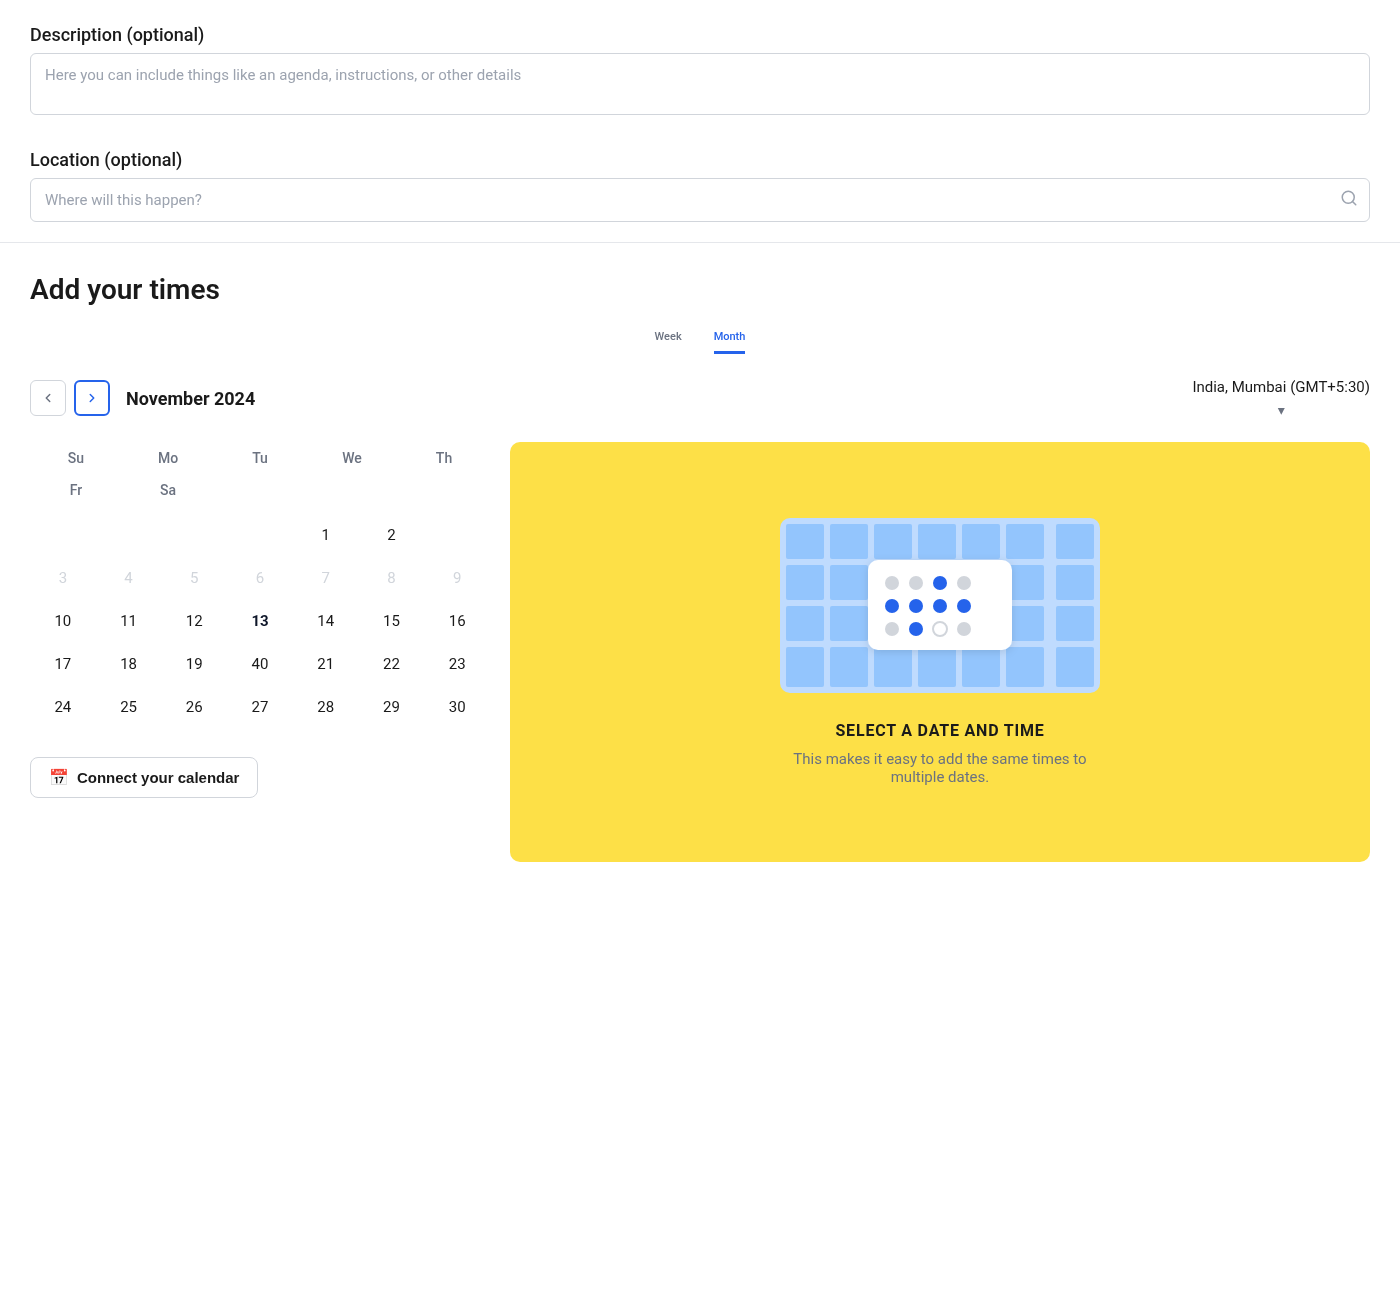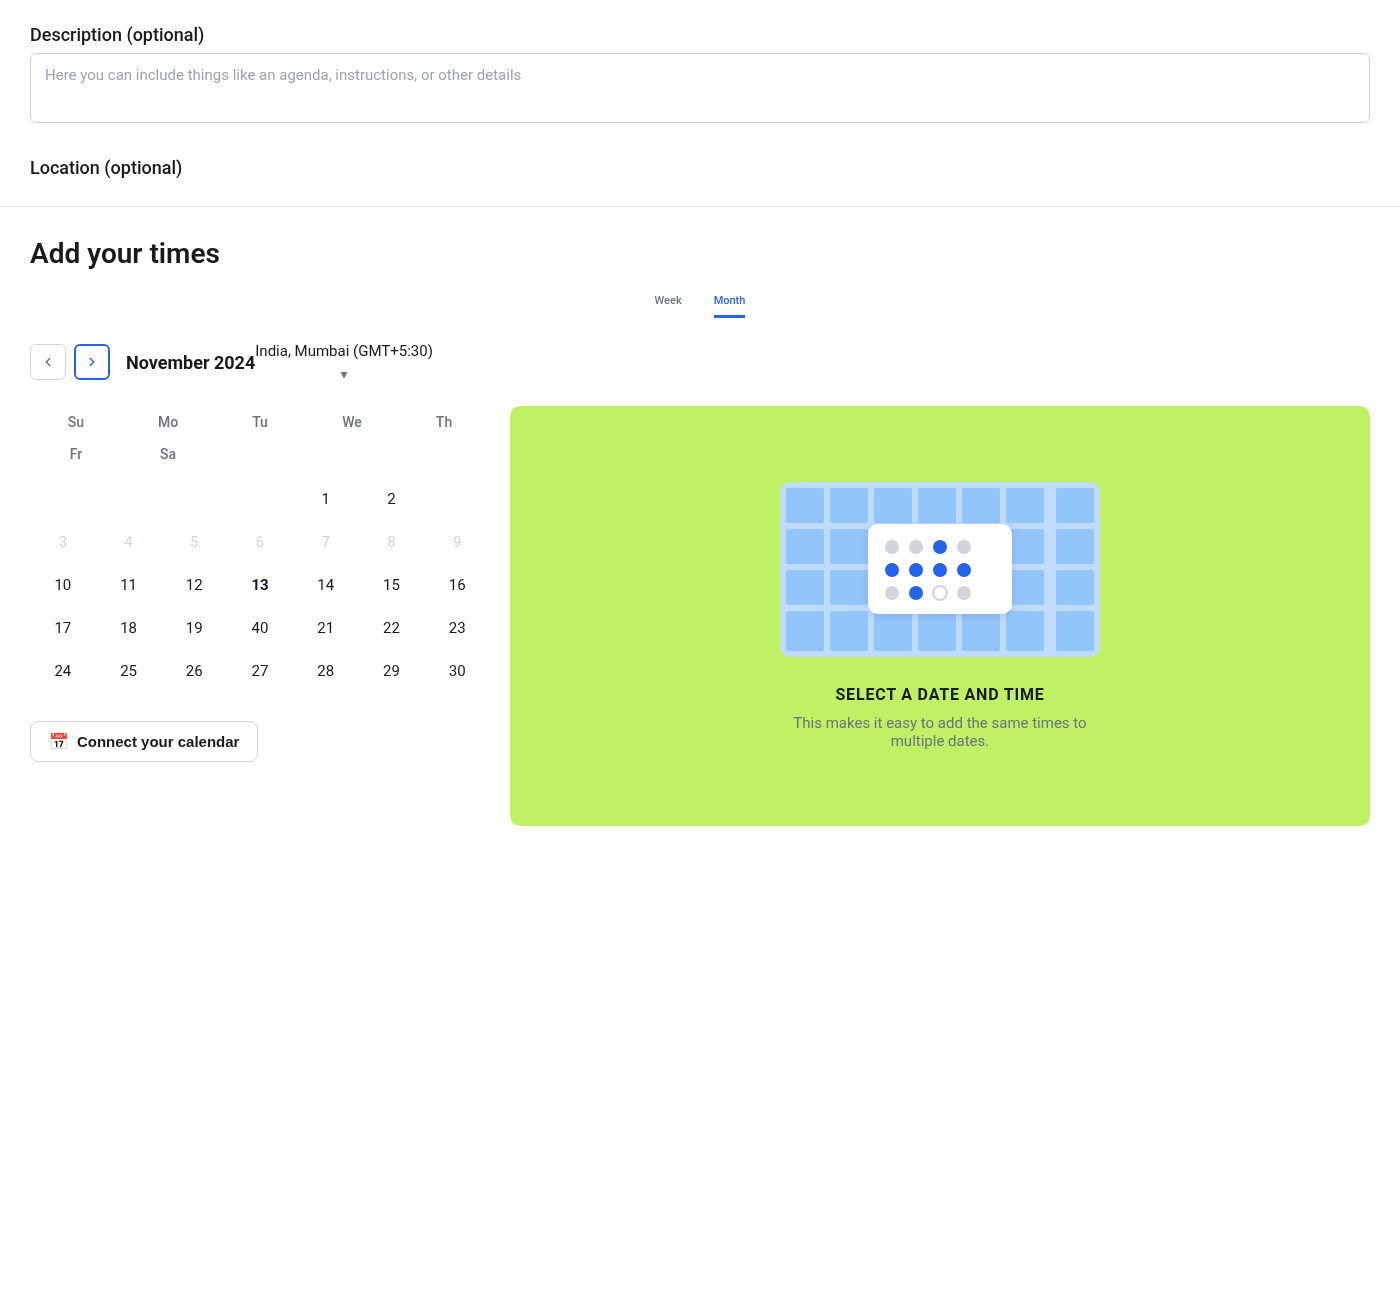--- a/index.html
+++ b/index.html
@@ -21,21 +21,21 @@
       margin-bottom: 8px;
     }
     .textarea-field {
       width: 100%;
       border: 1px solid #d1d5db;
       border-radius: 6px;
       padding: 12px 14px;
       font-size: 15px;
       color: #9ca3af;
       resize: none;
-      height: 70px;
+      height: 62px;
       outline: none;
       font-family: inherit;
     }
     .textarea-field::placeholder { color: #9ca3af; }
 
     
     .section-location {
       padding: 10px 30px 20px 30px;
     }
     .input-wrapper {
@@ -97,20 +97,21 @@
     }
     .tab-item.active {
       color: #2563eb;
       border-bottom: 3px solid #2563eb;
     }
 
     
     .calendar-header {
       display: flex;
       align-items: center;
+      justify-content: space-between;
       margin-bottom: 24px;
     }
     .calendar-nav {
       display: flex;
       align-items: center;
       gap: 8px;
     }
     .nav-btn {
       width: 36px;
       height: 36px;
@@ -195,21 +196,21 @@
       color: #0f172a;
       font-weight: 700;
     }
     .calendar-day.other-month {
       color: #d1d5db;
     }
 
     
     .right-panel {
       flex: 1;
-      background: #bef264;
+      background: #fde047;
       border-radius: 10px;
       display: flex;
       flex-direction: column;
       align-items: center;
       justify-content: center;
       padding: 40px 24px;
       min-height: 420px;
     }
 
     
@@ -254,20 +255,29 @@
 </head>
 <body>
 
 <div class="section-description">
   <div class="field-label">Description (optional)</div>
   <textarea class="textarea-field" placeholder="Here you can include things like an agenda, instructions, or other details" style=""></textarea>
 </div>
 
 <div class="section-location">
   <div class="field-label">Location (optional)</div>
+  <div class="input-wrapper">
+    <input type="text" class="input-field" placeholder="Where will this happen?" style="">
+    <span class="search-icon-wrapper">
+      <svg width="18" height="18" viewBox="0 0 24 24" fill="none" stroke="currentColor" stroke-width="2" stroke-linecap="round" stroke-linejoin="round">
+        <circle cx="11" cy="11" r="8"></circle>
+          <line x1="21" y1="21" x2="16.65" y2="16.65"></line>
+      </svg>
+    </span>
+  </div>
 </div>
 
 <div class="divider"></div>
 
 <div class="section-times">
   <div class="section-title">Add your times</div>
 
   <div class="tab-switcher">
     <div class="tab-item">Week</div>
     <div class="tab-item active">Month</div>

